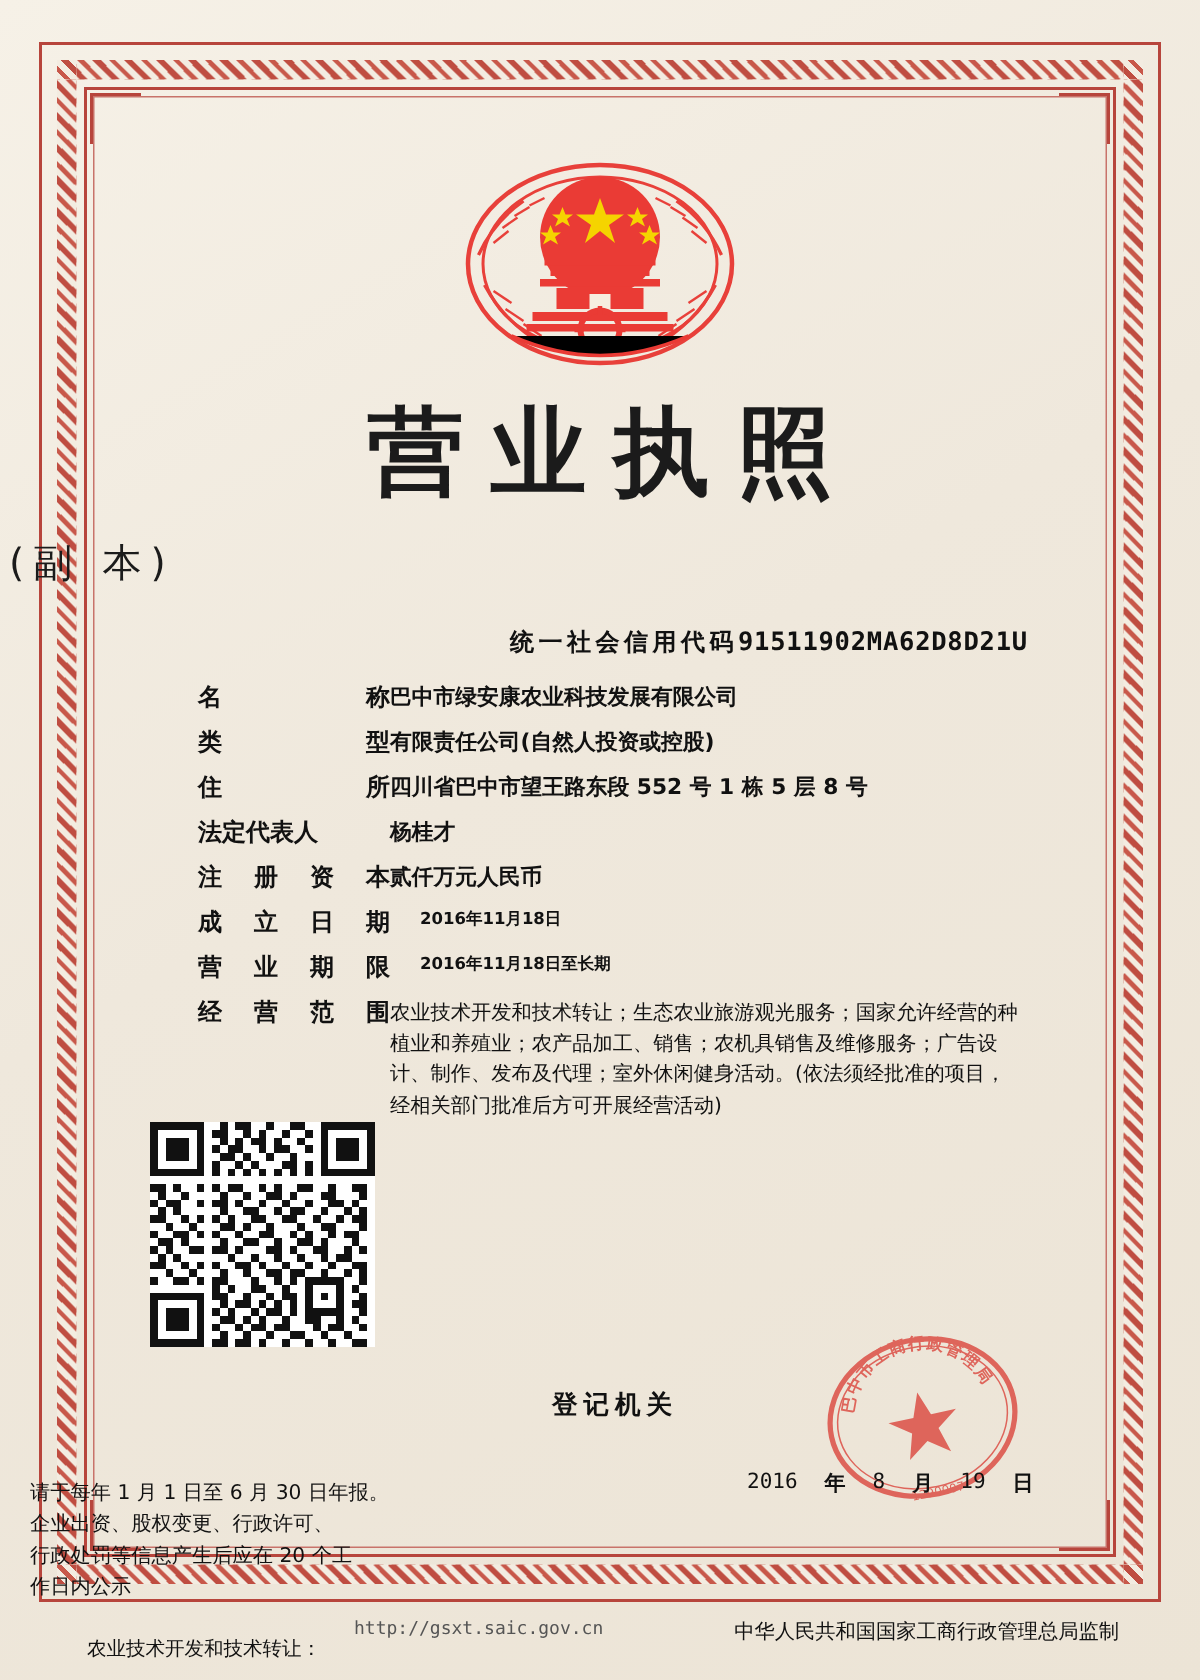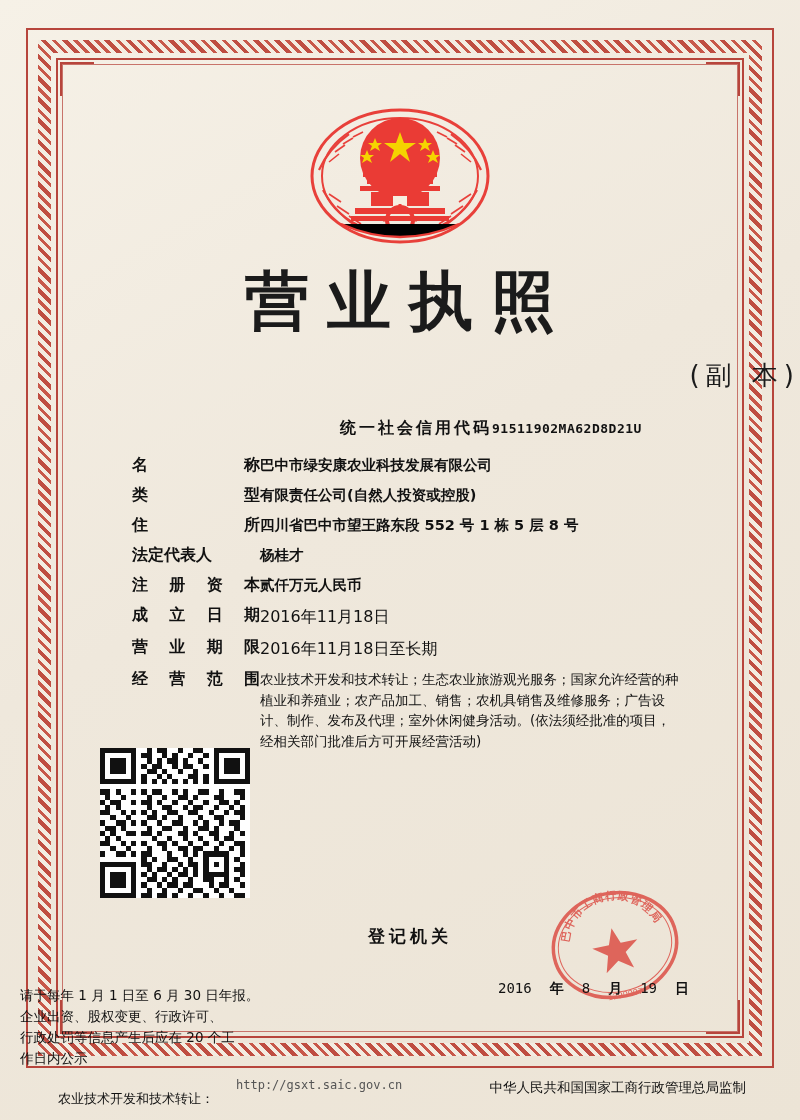--- a/index.html
+++ b/index.html
@@ -67,58 +67,58 @@
     text-align: center;
     font-family: "DejaVu Sans", sans-serif;
     font-weight: bold;
     font-size: 64px;
     letter-spacing: 18px;
     text-indent: 18px;
     color: #1b1b1b;
   }
   #doc-subtitle {
     position: absolute; left: 0; right: 0; top: 358px;
-    text-align: right;
+    text-align: left;
     font-size: 26px;
     letter-spacing: 6px;
     text-indent: 6px;
     color: #1b1b1b;
     font-family: "DejaVu Sans", sans-serif;
   }
 
   
   #credit-row {
     position: absolute; left: 340px; top: 418px;
     display: flex; align-items: baseline; gap: 0;
     font-size: 16px; color: #111;
     font-family: "DejaVu Sans", sans-serif;
     font-weight: bold;
   }
   #credit-row .lbl { letter-spacing: 3px; }
-  #credit-row .val { font-family: "DejaVu Sans Mono", monospace; letter-spacing: 0.5px; font-weight: bold; font-size: 13px;}
+  #credit-row .val { font-family: "DejaVu Sans Mono", monospace; letter-spacing: 0.5px; font-weight: bold; font-size: 17px;}
 
   
   #fields {
     position: absolute; left: 132px; top: 455px; width: 560px;
   }
   .field-row { display: flex; align-items: flex-start; margin-bottom: 9px; }
   .field-label {
     width: 128px; flex: 0 0 128px;
     font-size: 16px; font-weight: bold; color: #111;
     font-family: "DejaVu Sans", sans-serif;
     display: flex; justify-content: space-between;
   }
   .field-label span { display: inline-block; }
   .field-value {
     font-size: 14.5px; color: #111;
     font-family: "DejaVu Sans", sans-serif;
     line-height: 1.45;
     font-weight: bold;
   }
-  .field-value.small { font-size: 16px; font-weight: normal; }
+  .field-value.small { font-size: 11px; font-weight: bold; margin-left: 20px; }
   #scope-value { width: 420px; font-size: 13.5px; font-weight: normal; line-height: 1.52; }
 
   
   #watermark {
     position: absolute; left: 228px; top: 566px;
     font-size: 27px; font-weight: bold; color: #e8100f;
     font-family: "DejaVu Sans", sans-serif;
     white-space: nowrap;
     letter-spacing: 0px;
   }

